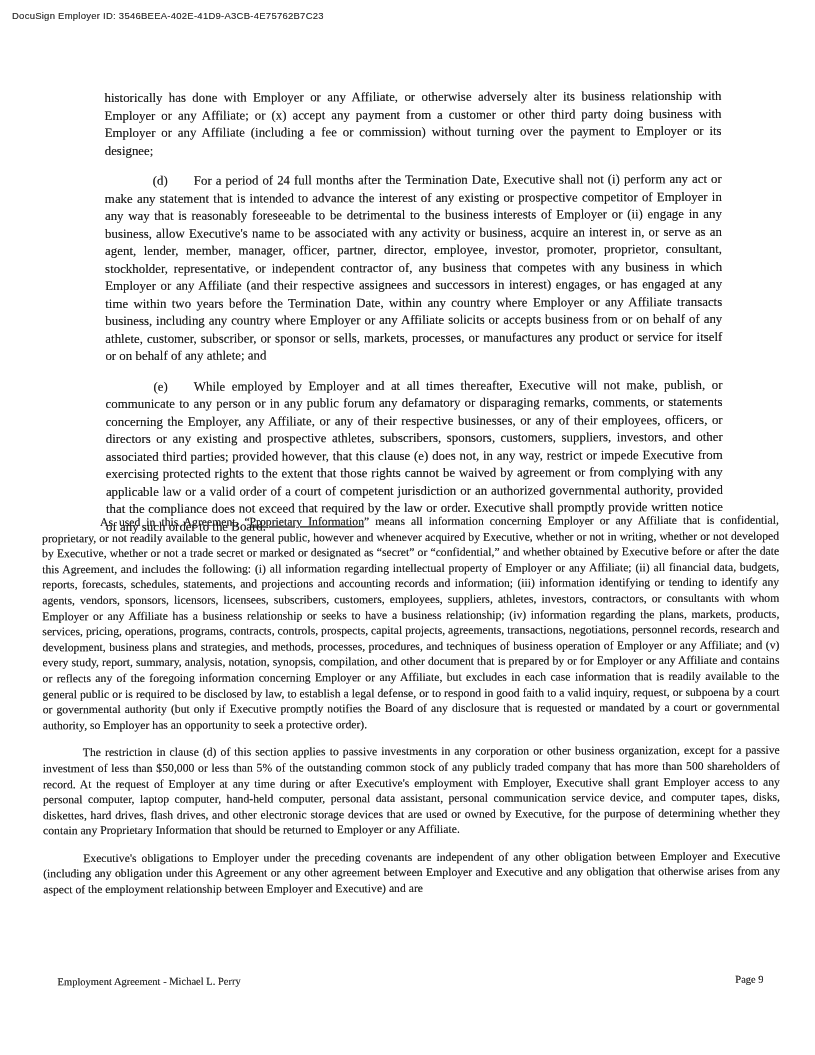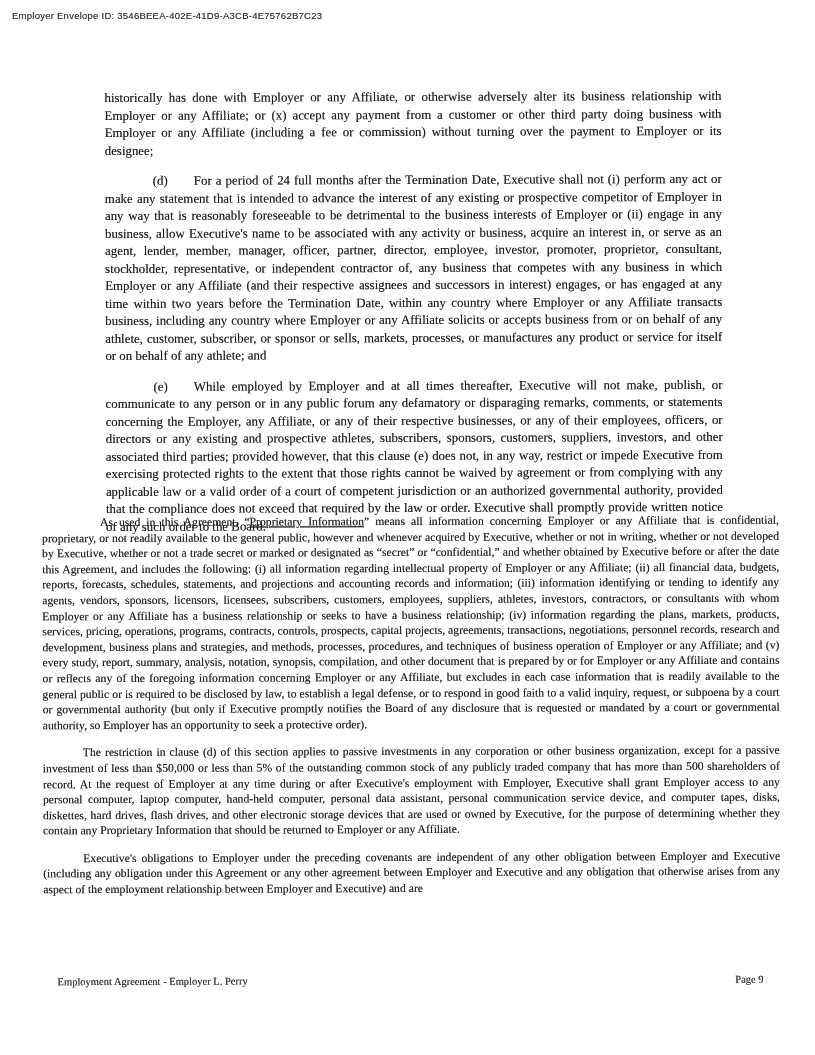--- a/index.html
+++ b/index.html
@@ -75,39 +75,39 @@
     display: flex;
     justify-content: space-between;
     font-size: 10.5px;
     color: #2a2a2a;
   }
 </style>
 </head>
 <body>
 
 <div class="page">
-  <div class="envelope-id">Employer Envelope ID: 3546BEEA-402E-41D9-A3CB-4E75762B7C23</div>
+  <div class="envelope-id">DocuSign Employer ID: 3546BEEA-402E-41D9-A3CB-4E75762B7C23</div>
 
   <div class="scan">
 
     <div class="block-indented">
       <p>historically has done with Employer or any Affiliate, or otherwise adversely alter its business relationship with Employer or any Affiliate; or (x) accept any payment from a customer or other third party doing business with Employer or any Affiliate (including a fee or commission) without turning over the payment to Employer or its designee;</p>
 
       <p class="sub"><span class="clause-label">(d)</span><span>For a period of 24 full months after the Termination Date, Executive shall not (i) perform any act or make any statement that is intended to advance the interest of any existing or prospective competitor of Employer in any way that is reasonably foreseeable to be detrimental to the business interests of Employer or (ii) engage in any business, allow Executive's name to be associated with any activity or business, acquire an interest in, or serve as an agent, lender, member, manager, officer, partner, director, employee, investor, promoter, proprietor, consultant, stockholder, representative, or independent contractor of, any business that competes with any business in which Employer or any Affiliate (and their respective assignees and successors in interest) engages, or has engaged at any time within two years before the Termination Date, within any country where Employer or any Affiliate transacts business, including any country where Employer or any Affiliate solicits or accepts business from or on behalf of any athlete, customer, subscriber, or sponsor or sells, markets, processes, or manufactures any product or service for itself or on behalf of any athlete; and</span></p>
 
       <p class="sub"><span class="clause-label">(e)</span><span>While employed by Employer and at all times thereafter, Executive will not make, publish, or communicate to any person or in any public forum any defamatory or disparaging remarks, comments, or statements concerning the Employer, any Affiliate, or any of their respective businesses, or any of their employees, officers, or directors or any existing and prospective athletes, subscribers, sponsors, customers, suppliers, investors, and other associated third parties; provided however, that this clause (e) does not, in any way, restrict or impede Executive from exercising protected rights to the extent that those rights cannot be waived by agreement or from complying with any applicable law or a valid order of a court of competent jurisdiction or an authorized governmental authority, provided that the compliance does not exceed that required by the law or order. Executive shall promptly provide written notice of any such order to the Board.</span></p>
     </div>
 
     <div class="block-full">
       <p class="ind-lg"><span>As used in this Agreement, “</span><span class="underline-term">Proprietary Information</span><span>” means all information concerning Employer or any Affiliate that is confidential, proprietary, or not readily available to the general public, however and whenever acquired by Executive, whether or not in writing, whether or not developed by Executive, whether or not a trade secret or marked or designated as “secret” or “confidential,” and whether obtained by Executive before or after the date this Agreement, and includes the following: (i) all information regarding intellectual property of Employer or any Affiliate; (ii) all financial data, budgets, reports, forecasts, schedules, statements, and projections and accounting records and information; (iii) information identifying or tending to identify any agents, vendors, sponsors, licensors, licensees, subscribers, customers, employees, suppliers, athletes, investors, contractors, or consultants with whom Employer or any Affiliate has a business relationship or seeks to have a business relationship; (iv) information regarding the plans, markets, products, services, pricing, operations, programs, contracts, controls, prospects, capital projects, agreements, transactions, negotiations, personnel records, research and development, business plans and strategies, and methods, processes, procedures, and techniques of business operation of Employer or any Affiliate; and (v) every study, report, summary, analysis, notation, synopsis, compilation, and other document that is prepared by or for Employer or any Affiliate and contains or reflects any of the foregoing information concerning Employer or any Affiliate, but excludes in each case information that is readily available to the general public or is required to be disclosed by law, to establish a legal defense, or to respond in good faith to a valid inquiry, request, or subpoena by a court or governmental authority (but only if Executive promptly notifies the Board of any disclosure that is requested or mandated by a court or governmental authority, so Employer has an opportunity to seek a protective order).</span></p>
 
       <p class="ind-md">The restriction in clause (d) of this section applies to passive investments in any corporation or other business organization, except for a passive investment of less than $50,000 or less than 5% of the outstanding common stock of any publicly traded company that has more than 500 shareholders of record.  At the request of Employer at any time during or after Executive's employment with Employer, Executive shall grant Employer access to any personal computer, laptop computer, hand-held computer, personal data assistant, personal communication service device, and computer tapes, disks, diskettes, hard drives, flash drives, and other electronic storage devices that are used or owned by Executive, for the purpose of determining whether they contain any Proprietary Information that should be returned to Employer or any Affiliate.</p>
 
       <p class="ind-md">Executive's obligations to Employer under the preceding covenants are independent of any other obligation between Employer and Executive (including any obligation under this Agreement or any other agreement between Employer and Executive and any obligation that otherwise arises from any aspect of the employment relationship between Employer and Executive) and are</p>
     </div>
 
     <div class="footer">
-      <span>Employment Agreement - Employer L. Perry</span>
+      <span>Employment Agreement - Michael L. Perry</span>
       <span>Page 9</span>
     </div>
 
   </div>
 </div>
 
 </body></html>

